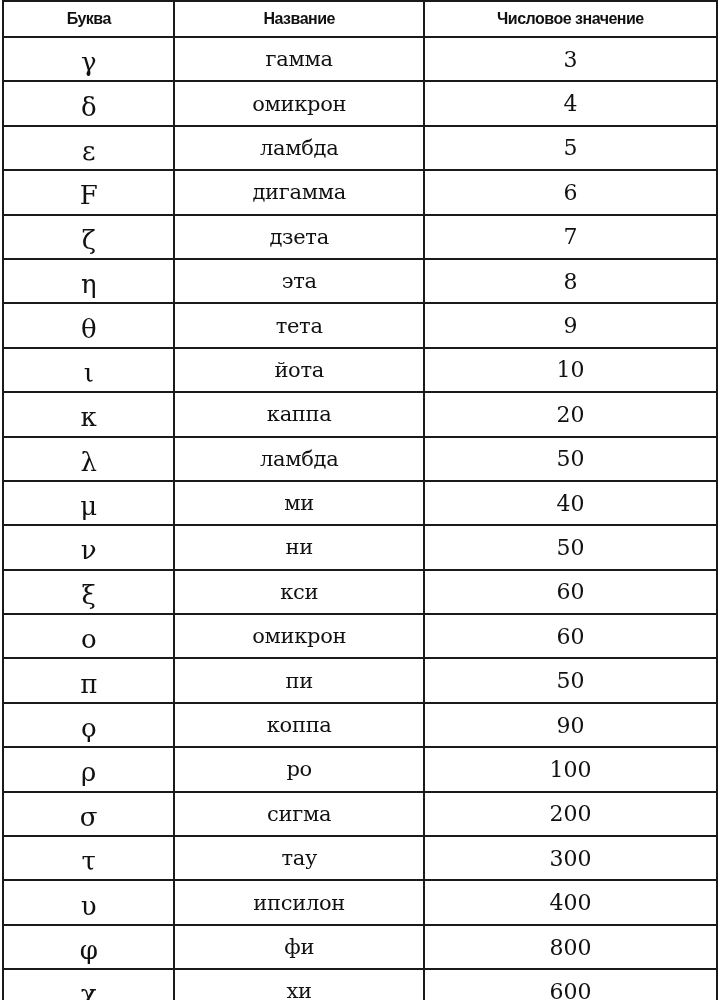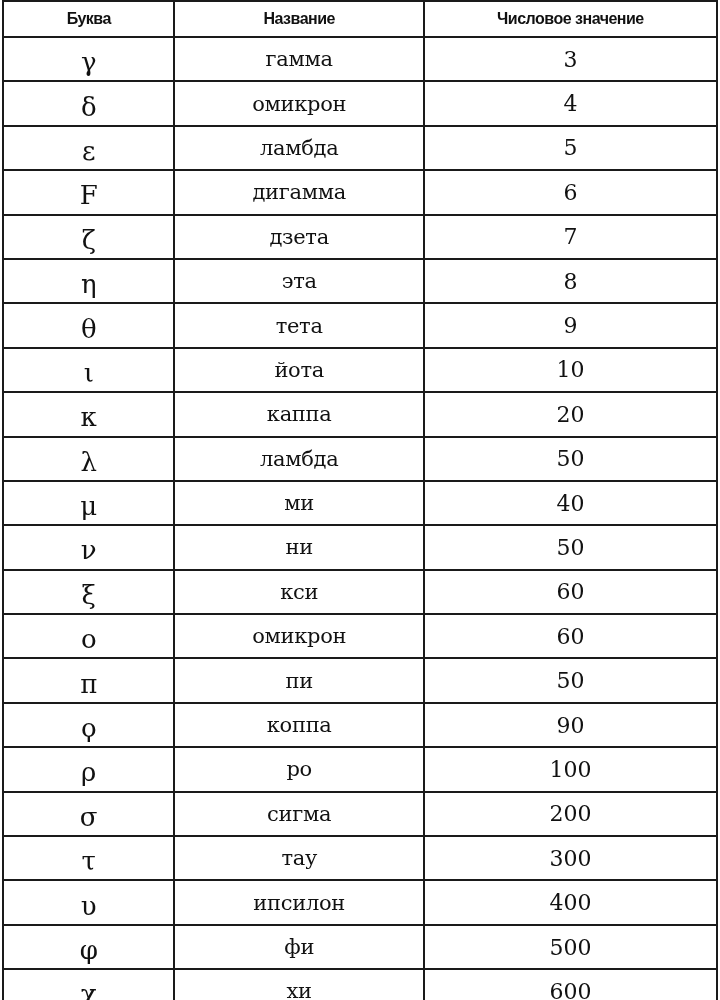--- a/index.html
+++ b/index.html
@@ -146,21 +146,21 @@
         <td class="value">300</td>
       </tr>
       <tr>
         <td class="letter">υ</td>
         <td class="name">ипсилон</td>
         <td class="value">400</td>
       </tr>
       <tr>
         <td class="letter">φ</td>
         <td class="name">фи</td>
-        <td class="value">500</td>
+        <td class="value">800</td>
       </tr>
       <tr>
         <td class="letter">χ</td>
         <td class="name">хи</td>
         <td class="value">600</td>
       </tr>
     </tbody>
 </table>
 
 </body></html>

